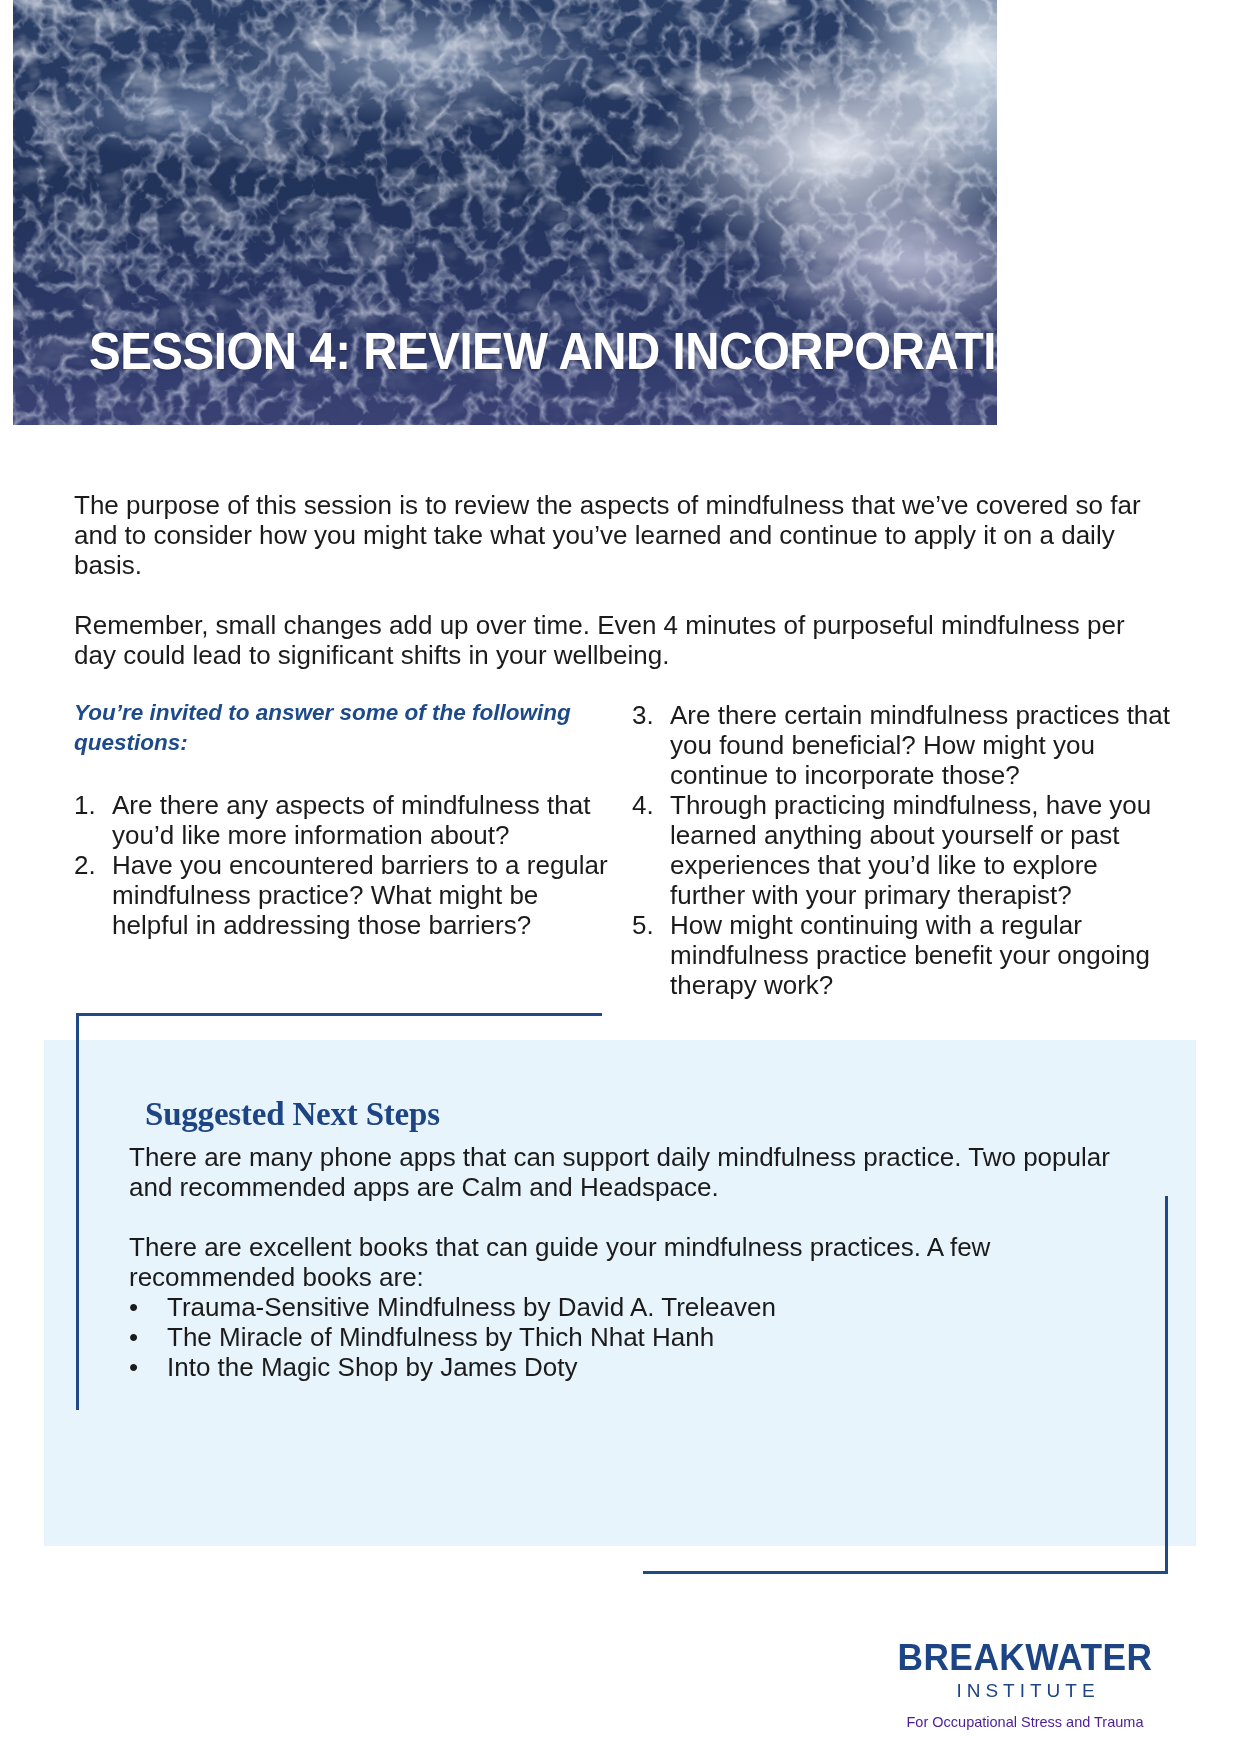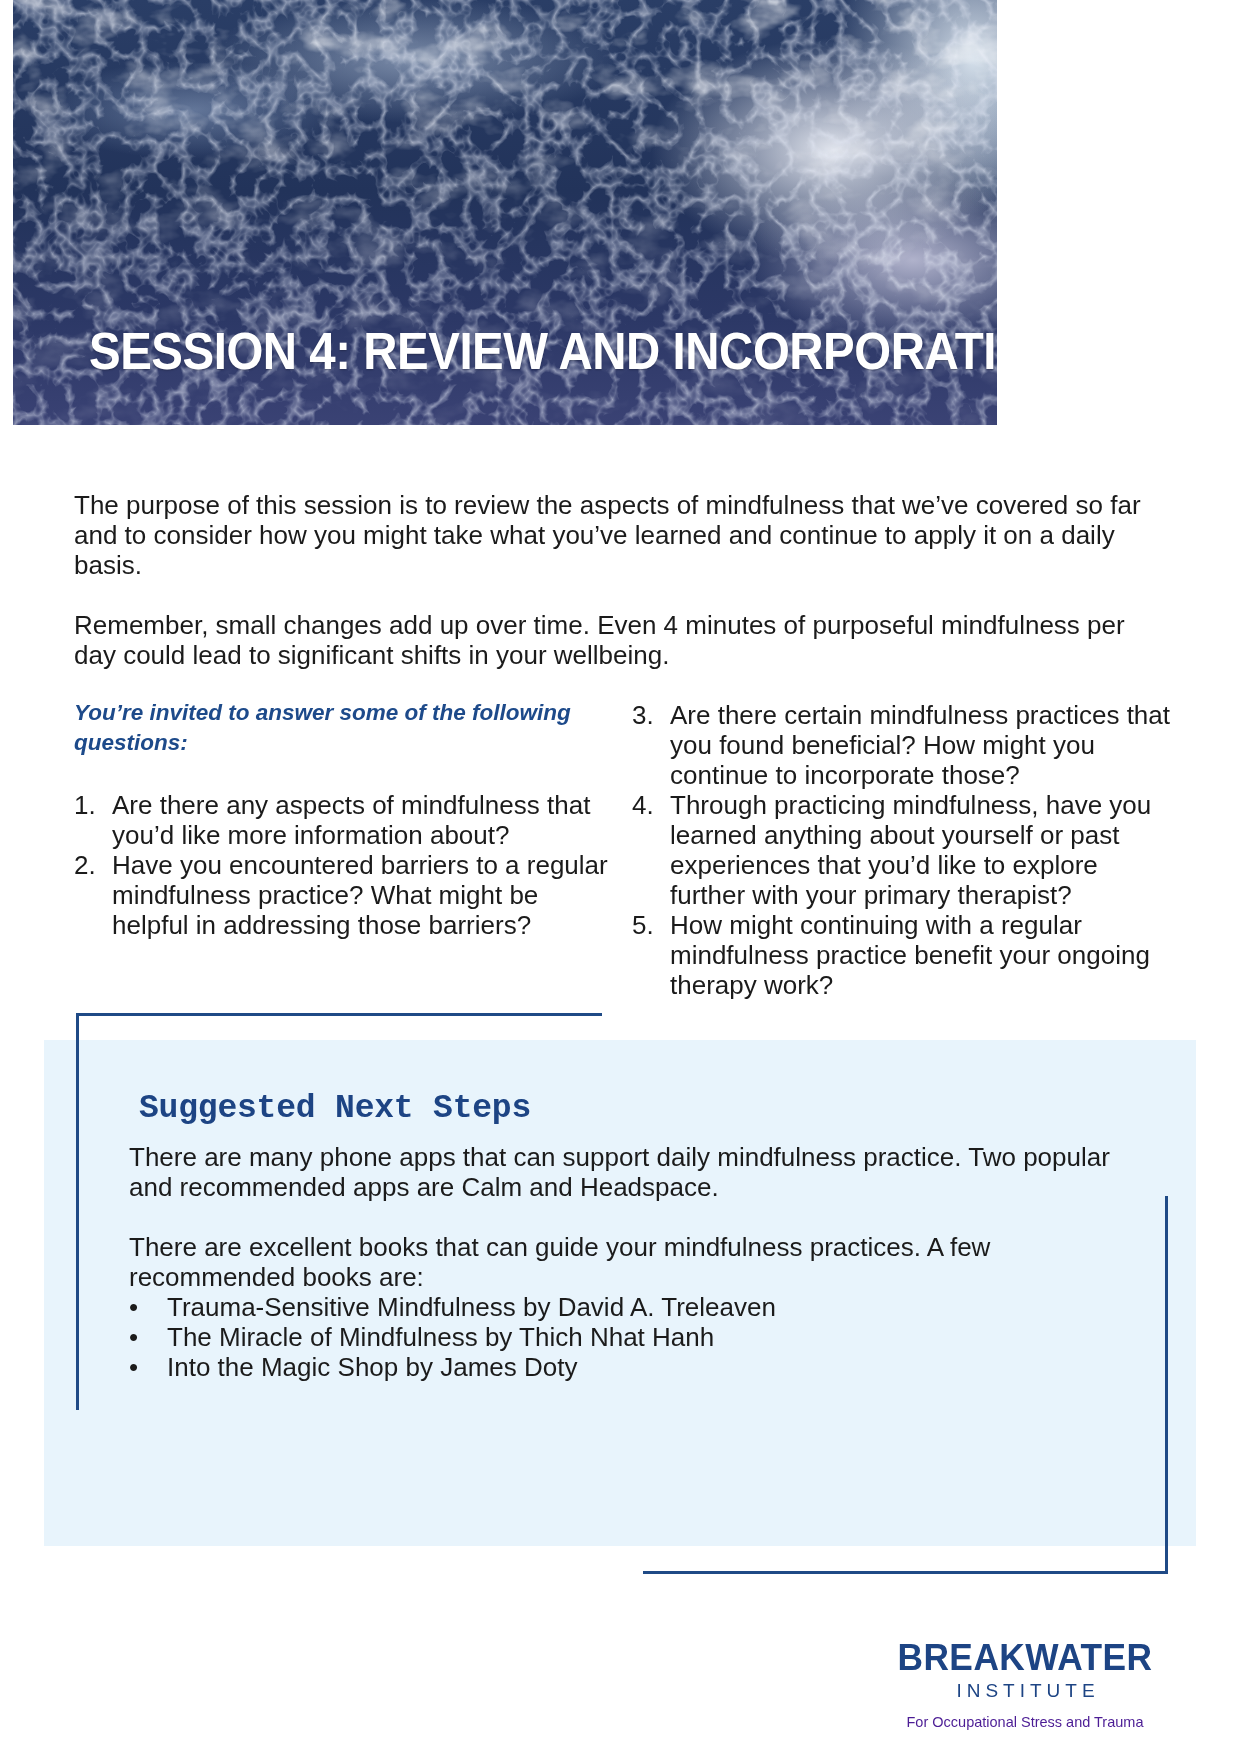--- a/index.html
+++ b/index.html
@@ -41,22 +41,22 @@
   .qright { left: 632px; top: 700px; width: 540px; }
 
   
   .next-box { position: absolute; left: 44px; top: 1040px; width: 1152px; height: 506px; background: #e8f4fc; }
   .bracket { position: absolute; background: #1f4a86; }
   .br-top    { left: 76px;  top: 1013px; width: 526px; height: 3px; }
   .br-left   { left: 76px;  top: 1013px; width: 3px;   height: 397px; }
   .br-right  { left: 1165px; top: 1196px; width: 3px;  height: 378px; }
   .br-bottom { left: 643px; top: 1571px; width: 525px; height: 3px; }
 
-  .next-title { position: absolute; left: 129px; top: 1080px; margin: 10px;
-                font-family: Liberation Mono, monospace; font-weight: bold;
+  .next-title { position: absolute; left: 129px; top: 1080px; margin: 16px;
+                font-family: Liberation Serif, serif; font-weight: bold;
                 font-size: 33px; color: #1d4484; letter-spacing: -0.2px; }
   .next-body { position: absolute; left: 129px; top: 1142px; width: 1000px; }
   .next-body p { margin: 0 0 30px 0; }
   .next-body p.tight { margin-bottom: 0; }
   ul.books { list-style: none; margin: 0; padding: 0; }
   ul.books li { position: relative; padding-left: 38px; }
   ul.books li .dot { position: absolute; left: 0; top: 0; }
 
   
   .logo { position: absolute; left: 880px; top: 1638px; width: 290px; text-align: center; }

